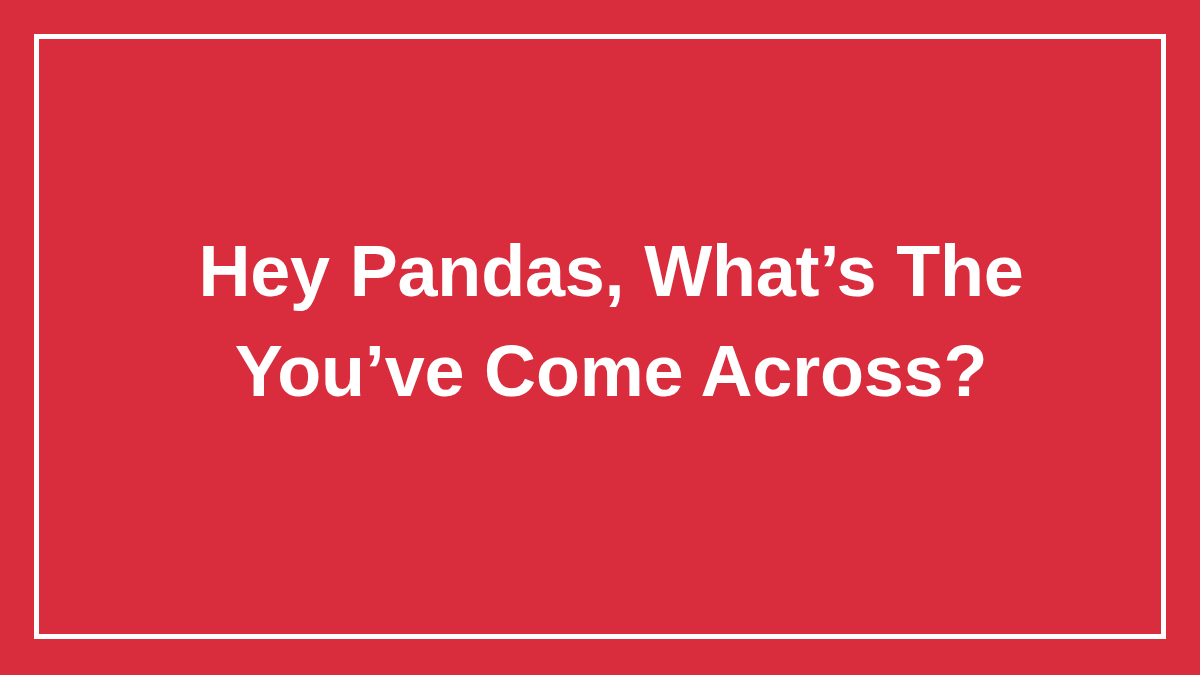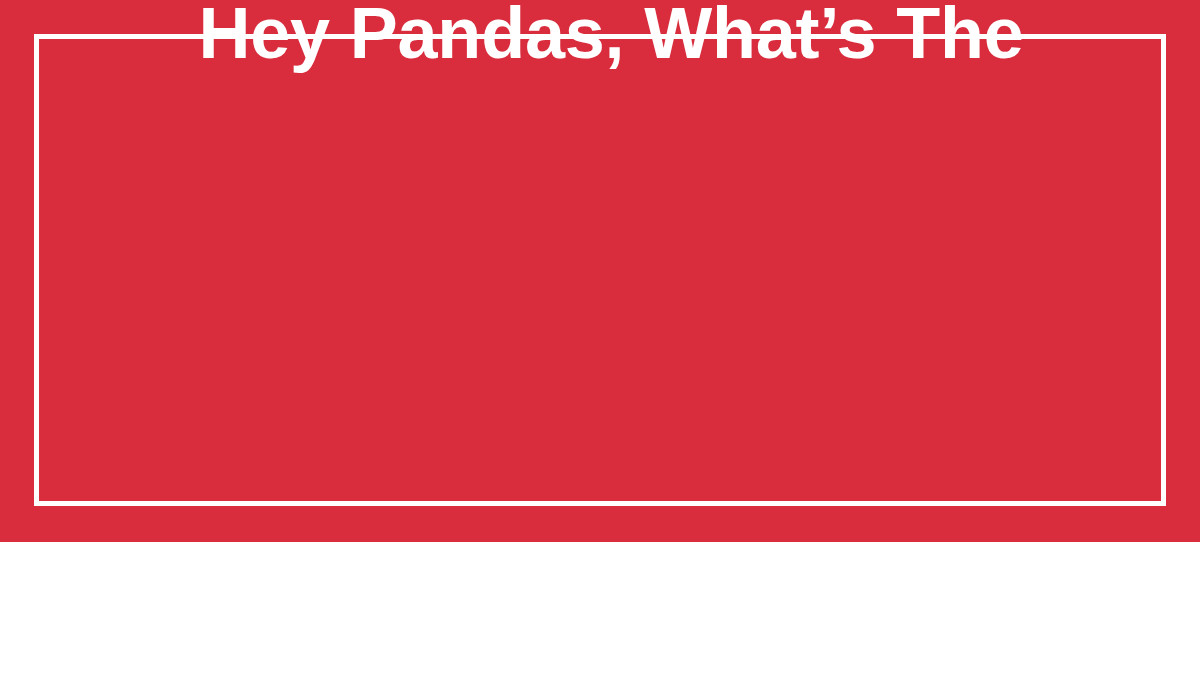--- a/index.html
+++ b/index.html
@@ -11,23 +11,24 @@
     width: 1200px;
     height: 675px;
     overflow: hidden;
     font-family: "Liberation Sans", sans-serif;
   }
 
   #poster {
     position: relative;
     box-sizing: border-box;
     width: 1200px;
-    height: 542px;
+    height: 675px;
     background: #d92d3e;
     display: flex;
+    align-items: center;
     justify-content: center;
     padding-left: 22px;
   }
 
   #poster-frame {
     position: absolute;
     left: 34px;
     top: 34px;
     right: 34px;
     bottom: 36px;
@@ -60,15 +61,16 @@
 </style>
 </head>
 <body>
 
 <div id="poster">
 
   <div id="poster-frame"></div>
 
   <h1 id="headline">
     <span class="hl-line">Hey Pandas, What’s The</span>
+    <span class="hl-line">You’ve Come Across?</span>
   </h1>
 
 </div>
 
 </body></html>

